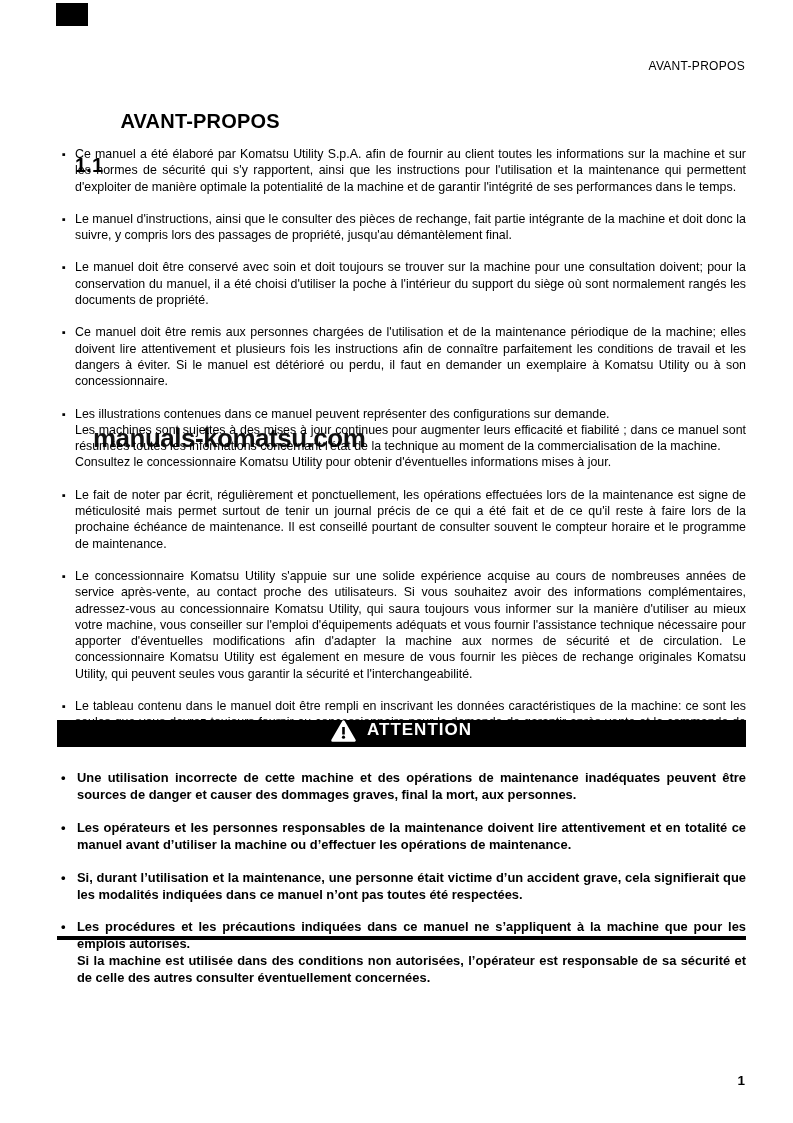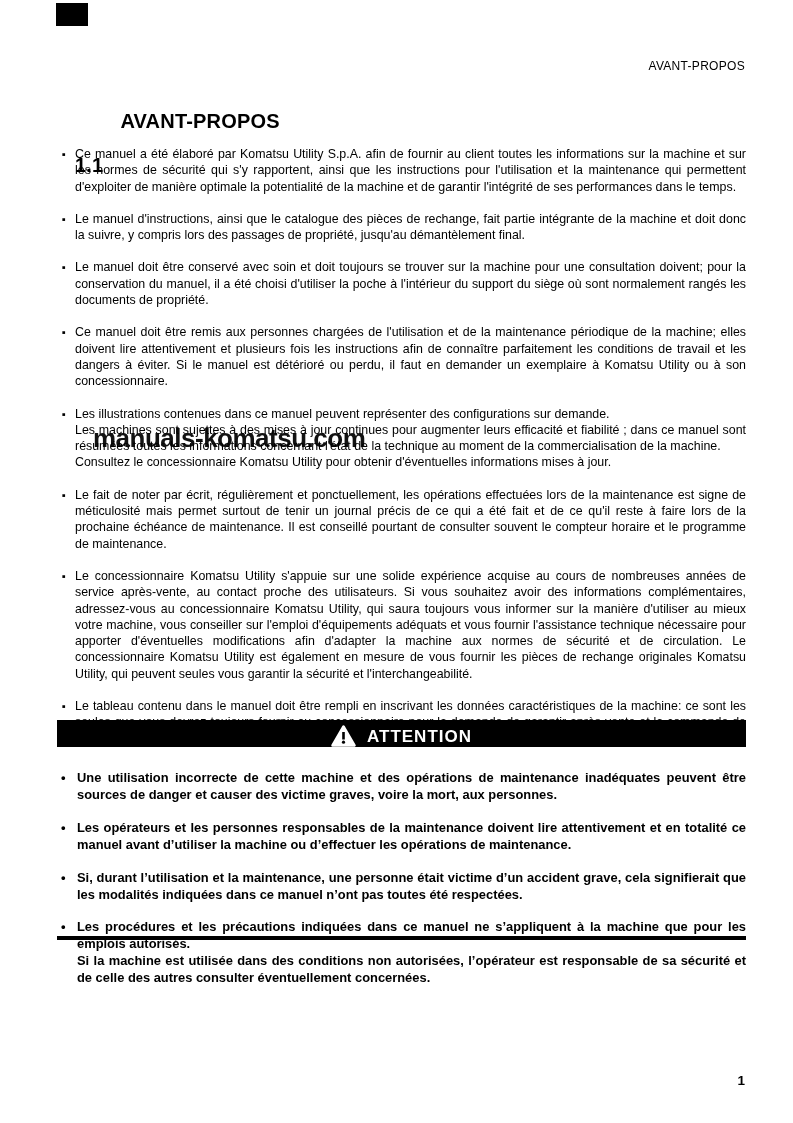--- a/index.html
+++ b/index.html
@@ -44,21 +44,21 @@
   .li-text{white-space:pre-line;margin-top:16px;}
   .watermark{
     position:absolute;left:93px;top:423px;
     font-size:26px;font-weight:bold;letter-spacing:-0.5px;
     color:rgba(0,0,0,0.93);
     white-space:nowrap;
   }
   .attention-banner{
     position:absolute;left:57px;right:47px;top:720px;height:27px;
     background:#000;color:#fff;
-    display:flex;align-items:flex-end;justify-content:center;
+    display:flex;align-items:flex-start;justify-content:center;
   }
   .attention-banner svg{display:block;margin-right:11px;}
   .attention-label{
     font-size:17px;font-weight:bold;letter-spacing:1px;
   }
   .warning-list{
     position:absolute;left:57px;right:47px;top:754px;
     list-style:none;margin:0;padding:0;
   }
   .warning-list li{
@@ -92,21 +92,21 @@
     <span>AVANT-PROPOS</span>
   </h1>
 
   <ul class="intro-list">
     <li>
       <span class="marker">▪</span>
       <div class="li-text">Ce manuel a été élaboré par Komatsu Utility S.p.A. afin de fournir au client toutes les informations sur la machine et sur les normes de sécurité qui s'y rapportent, ainsi que les instructions pour l'utilisation et la maintenance qui permettent d'exploiter de manière optimale la potentialité de la machine et de garantir l'intégrité de ses performances dans le temps.</div>
     </li>
     <li>
       <span class="marker">▪</span>
-      <div class="li-text">Le manuel d'instructions, ainsi que le catalogue des pièces de rechange, fait partie intégrante de la machine et doit donc la suivre, y compris lors des passages de propriété, jusqu'au démantèlement final.</div>
+      <div class="li-text">Le manuel d'instructions, ainsi que le consulter des pièces de rechange, fait partie intégrante de la machine et doit donc la suivre, y compris lors des passages de propriété, jusqu'au démantèlement final.</div>
     </li>
     <li>
       <span class="marker">▪</span>
       <div class="li-text">Le manuel doit être conservé avec soin et doit toujours se trouver sur la machine pour une consultation doivent; pour la conservation du manuel, il a été choisi d'utiliser la poche à l'intérieur du support du siège où sont normalement rangés les documents de propriété.</div>
     </li>
     <li>
       <span class="marker">▪</span>
       <div class="li-text">Ce manuel doit être remis aux personnes chargées de l'utilisation et de la maintenance périodique de la machine; elles doivent lire attentivement et plusieurs fois les instructions afin de connaître parfaitement les conditions de travail et les dangers à éviter. Si le manuel est détérioré ou perdu, il faut en demander un exemplaire à Komatsu Utility ou à son concessionnaire.</div>
     </li>
     <li>
@@ -136,21 +136,21 @@
       <polygon points="12.5,1.5 23.5,20.5 1.5,20.5" fill="#ffffff" stroke="#ffffff" stroke-width="2.5" stroke-linejoin="round"></polygon>
       <rect x="11.2" y="7" width="2.6" height="7.5" fill="#000000"></rect>
       <circle cx="12.5" cy="17.2" r="1.6" fill="#000000"></circle>
     </svg>
     <span class="attention-label">ATTENTION</span>
   </div>
 
   <ul class="warning-list">
     <li>
       <span class="marker">•</span>
-      <div class="li-text">Une utilisation incorrecte de cette machine et des opérations de maintenance inadéquates peuvent être sources de danger et causer des victime graves, voire la mort, aux personnes.</div>
+      <div class="li-text">Une utilisation incorrecte de cette machine et des opérations de maintenance inadéquates peuvent être sources de danger et causer des dommages graves, final la mort, aux personnes.</div>
     </li>
     <li>
       <span class="marker">•</span>
       <div class="li-text">Les opérateurs et les personnes responsables de la maintenance doivent lire attentivement et en totalité ce manuel avant d’utiliser la machine ou d’effectuer les opérations de maintenance.</div>
     </li>
     <li>
       <span class="marker">•</span>
       <div class="li-text">Si, durant l’utilisation et la maintenance, une personne était victime d’un accident grave, cela signifierait que les modalités indiquées dans ce manuel n’ont pas toutes été respectées.</div>
     </li>
     <li>

